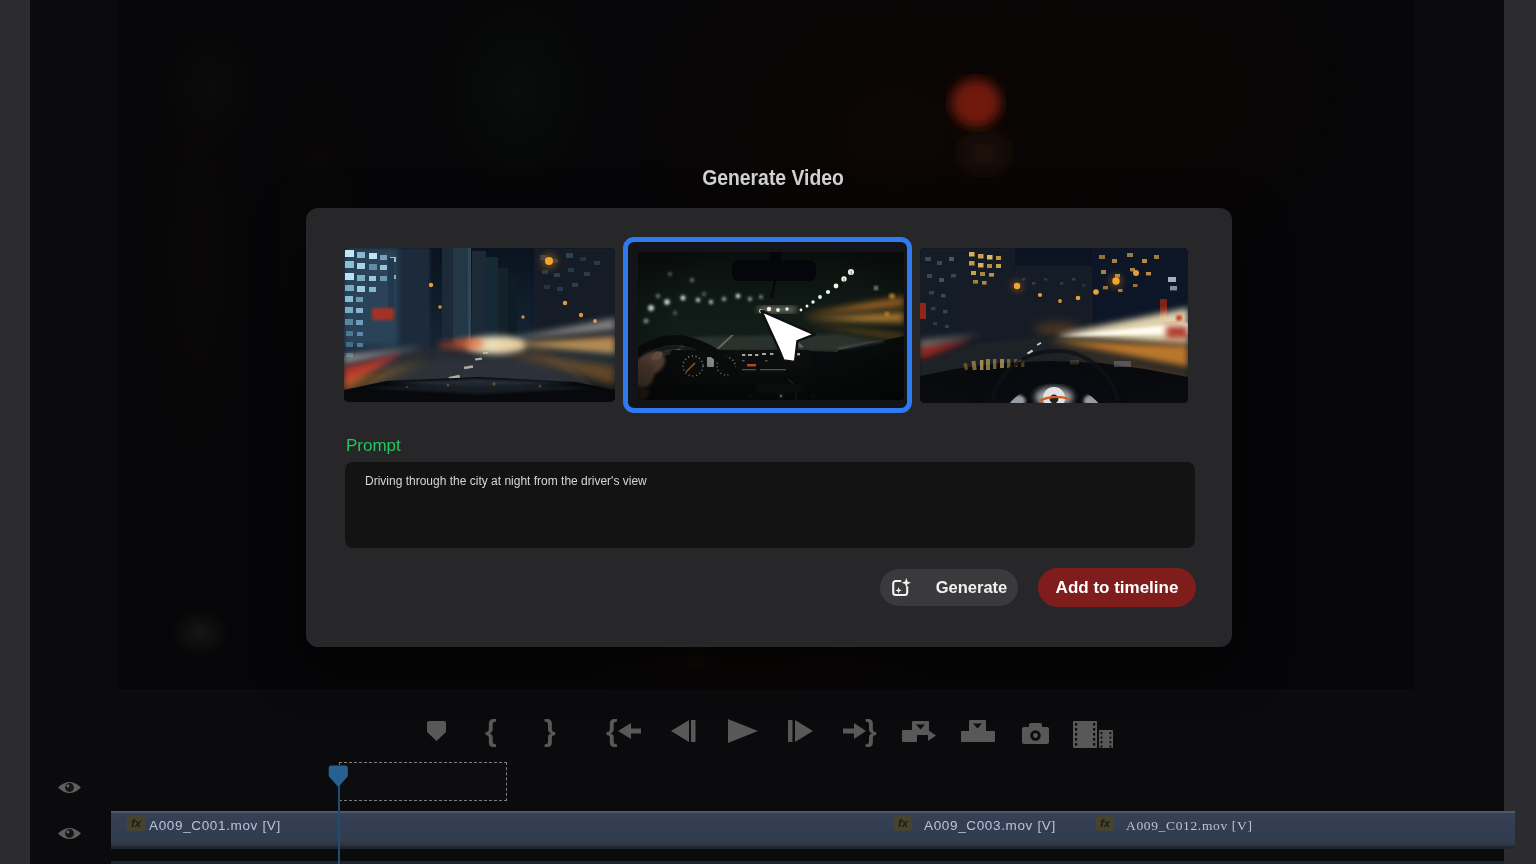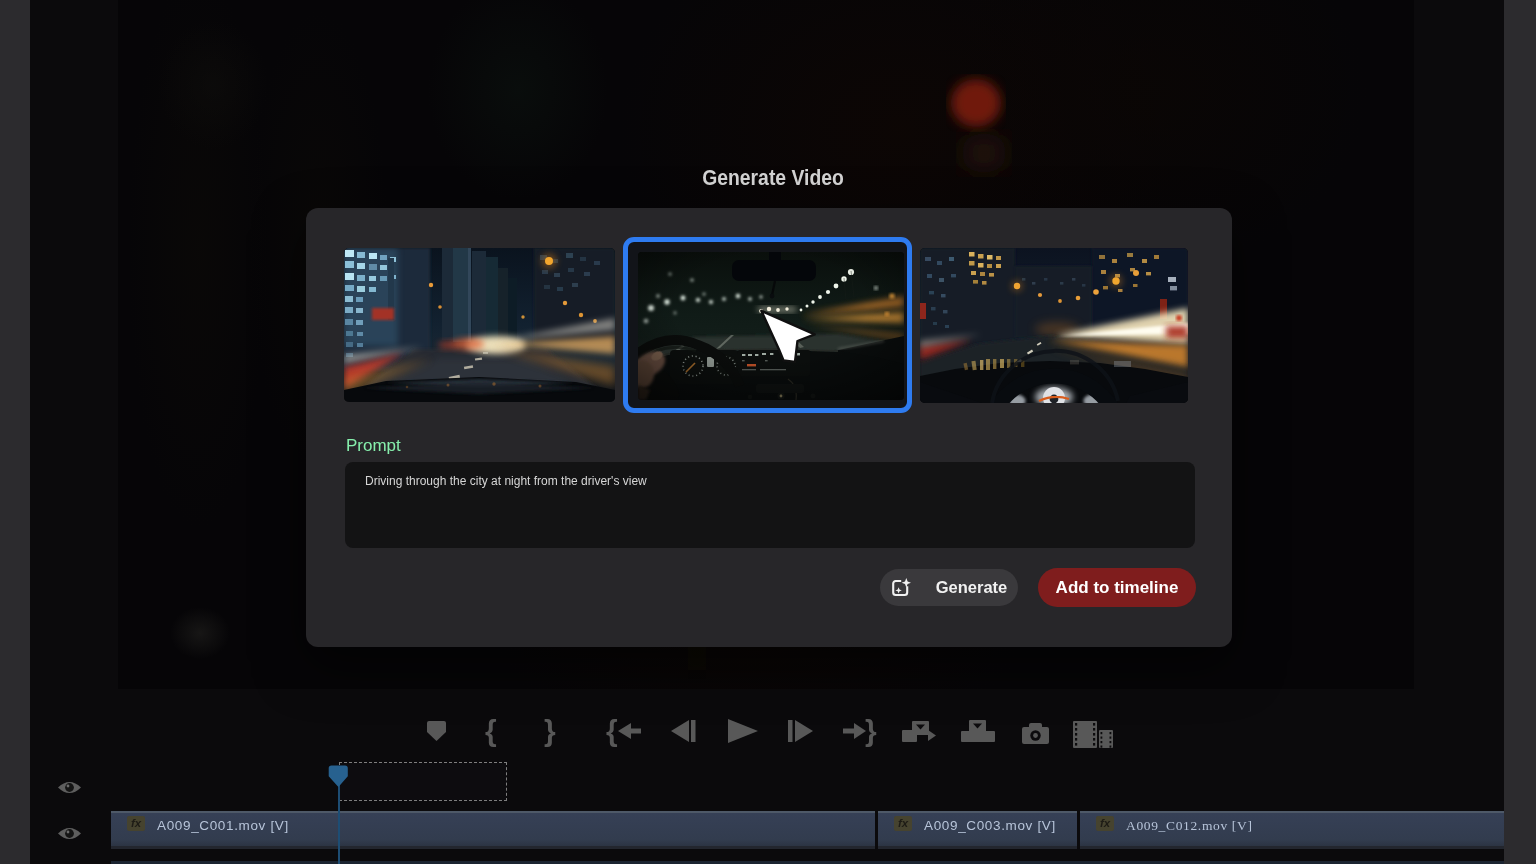--- a/index.html
+++ b/index.html
@@ -8,27 +8,27 @@
   #railL{left:0;top:0;width:30px;height:864px;background:#2c2b2e;}
   #railR{left:1504px;top:0;width:32px;height:864px;background:#2c2b2e;}
   #preview{left:118px;top:0;width:1296px;height:689px;background:#050406;overflow:hidden;}
   #title{left:310px;top:165px;width:926px;text-align:center;font-size:22px;font-weight:bold;color:#d3d3d3;letter-spacing:0;transform:scaleX(0.88);}
   #dialog{left:306px;top:208px;width:926px;height:439px;background:#272629;border-radius:12px;box-shadow:0 18px 50px rgba(0,0,0,0.55);}
   .thumb{overflow:hidden;border-radius:5px;background:#000;}
   #t1{left:344px;top:248px;width:271px;height:154px;}
   #t2{left:638px;top:252px;width:266px;height:148px;border-radius:4px;}
   #selbox{left:623px;top:237px;width:289px;height:176px;border:5px solid #2e7bf0;border-radius:11px;box-sizing:border-box;background:#121419;}
   #t3{left:920px;top:248px;width:268px;height:155px;}
-  #plabel{left:346px;top:436px;font-size:17px;color:#86efac;}
+  #plabel{left:346px;top:436px;font-size:17px;color:#22c55e;}
   #parea{left:345px;top:462px;width:850px;height:86px;background:#131314;border-radius:8px;}
   #ptext{left:365px;top:474px;font-size:12px;color:#d6d6d6;}
   #btnGen{left:880px;top:569px;width:138px;height:37px;background:#3a393c;border-radius:18.5px;color:#f1f1f1;font-size:16.5px;font-weight:bold;display:flex;align-items:center;justify-content:center;gap:24px;}
   #btnAdd{left:1038px;top:568px;width:158px;height:39px;background:#7f1d1d;border-radius:19.5px;color:#fff;font-size:17px;font-weight:bold;display:flex;align-items:center;justify-content:center;}
   #transport{left:410px;top:710px;width:720px;height:44px;}
-  .clip{top:811px;height:38px;background:linear-gradient(#4e5968 0,#4e5968 2px,#364056 2px,#323c4e 29px,#2c3443 35px,#23262e 35px,#23262e 38px);position:absolute;}
+  .clip{top:811px;height:38px;background:linear-gradient(#4e5968 0,#4e5968 2px,#364056 2px,#323c4e 29px,#2c3443 35px,#23262e 35px,#23262e 38px);position:absolute;padding-left:11px;}
   .cliplabel{position:absolute;top:7px;font-size:13.5px;color:#b7c4d9;white-space:nowrap;letter-spacing:0.65px;}
   .fx{position:absolute;left:16px;top:5px;width:18px;height:15px;background:#46432f;border-radius:2px;color:#1e1c16;font-size:11.5px;font-style:italic;font-weight:bold;text-align:center;line-height:15px;}
   #row2{left:111px;top:861px;width:1393px;height:3px;background:#1b2431;}
   #dashrect{left:339px;top:762px;width:168px;height:39px;border:1px dashed #7e7e7e;box-sizing:border-box;background:rgba(20,20,22,0.3);}
   #phline{left:337.5px;top:785px;width:2px;height:79px;background:#1d4d74;}
 </style>
 </head>
 <body>
   <div class="abs" id="preview">
     <svg width="1296" height="689" viewBox="0 0 1296 689">
@@ -530,21 +530,21 @@
     <circle cx="13.5" cy="8.5" r="4.4" fill="#141414"></circle>
     <circle cx="12" cy="7" r="1.4" fill="#6a6a6a"></circle>
   </svg>
   <svg class="abs" style="left:56px;top:825px;" width="27" height="17" viewBox="0 0 27 17">
     <path d="M2,8.5 Q13.5,-2.5 25,8.5 Q13.5,19.5 2,8.5 Z" fill="#5e5e5e"></path>
     <circle cx="13.5" cy="8.5" r="4.4" fill="#141414"></circle>
     <circle cx="12" cy="7" r="1.4" fill="#6a6a6a"></circle>
   </svg>
   <div class="abs clip" id="c1" style="left:111px;width:764px;">
     <div class="fx">fx</div>
-    <div class="cliplabel" style="left:46px;">A009_C001.mov [V]</div>
+    <div class="cliplabel" style="left:38px;">A009_C001.mov [V]</div>
   </div>
   <div class="abs clip" id="c2" style="left:878px;width:199px;">
     <div class="fx">fx</div>
     <div class="cliplabel" style="left:46px;">A009_C003.mov [V]</div>
   </div>
   <div class="abs clip" id="c3" style="left:1080px;width:424px;">
     <div class="fx">fx</div>
     <div class="cliplabel" style="left:46px;font-family:Liberation Serif, serif;">A009_C012.mov [V]</div>
   </div>
   <div class="abs" id="row2"></div>

